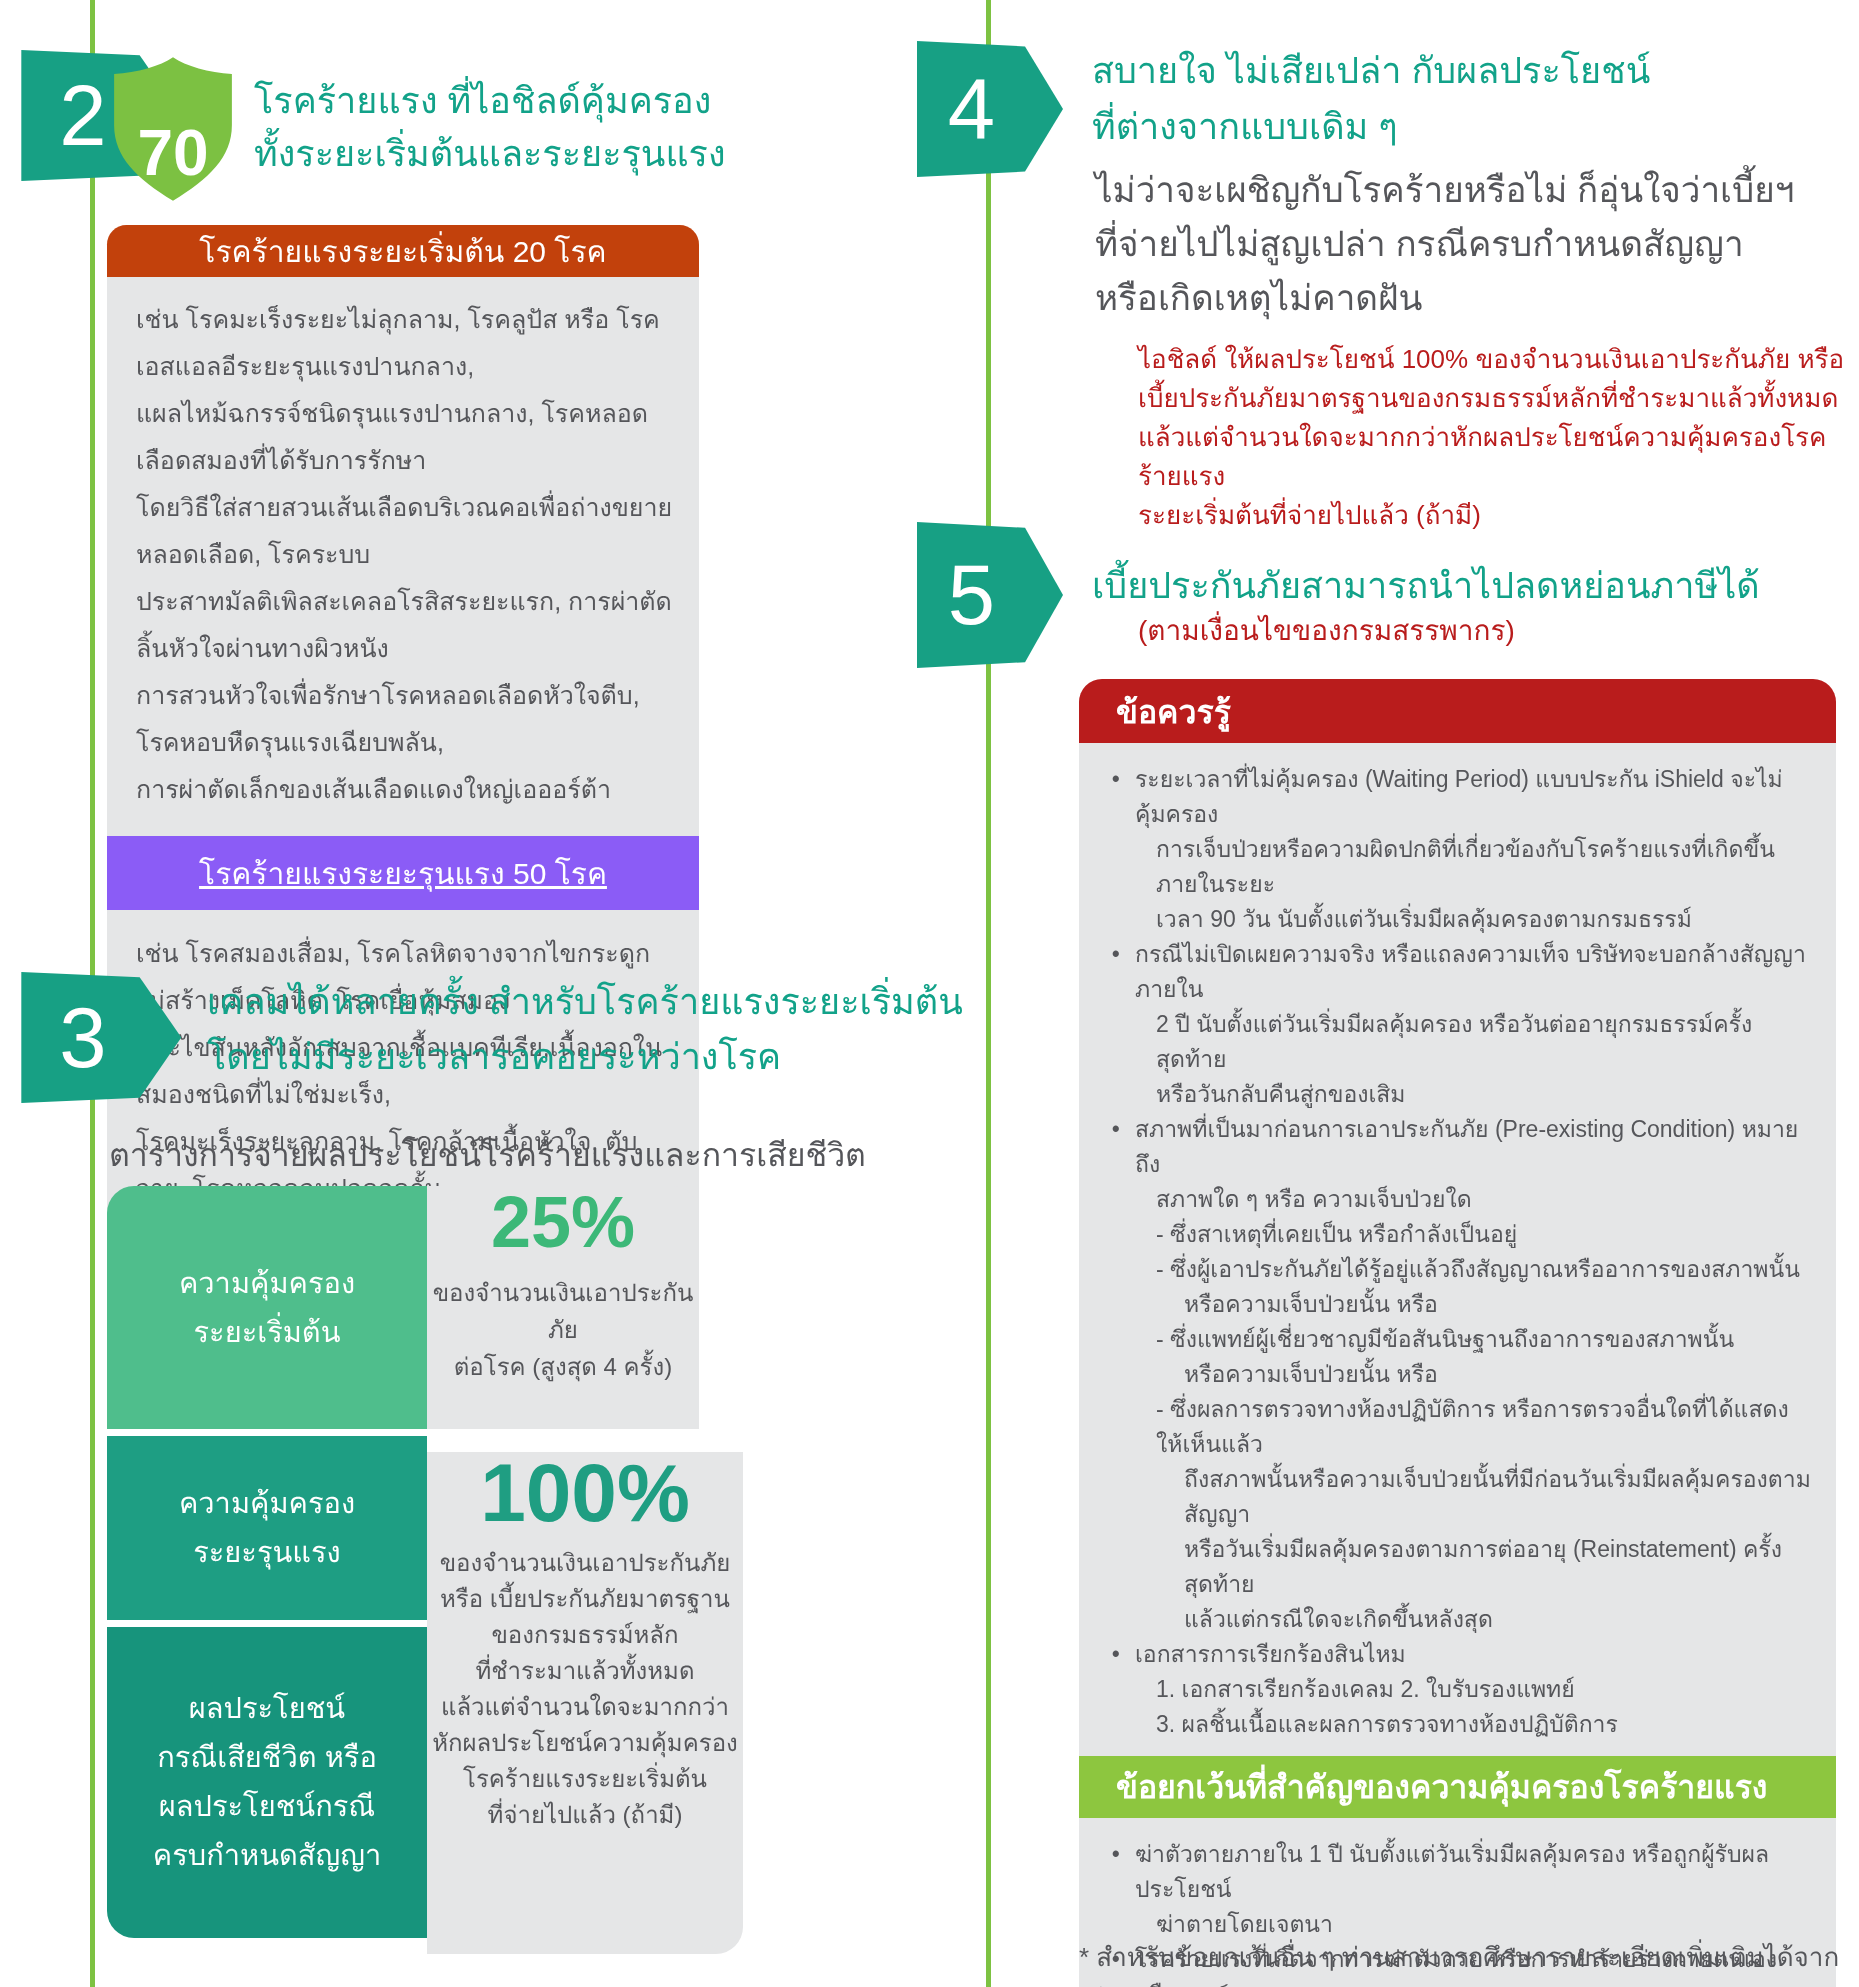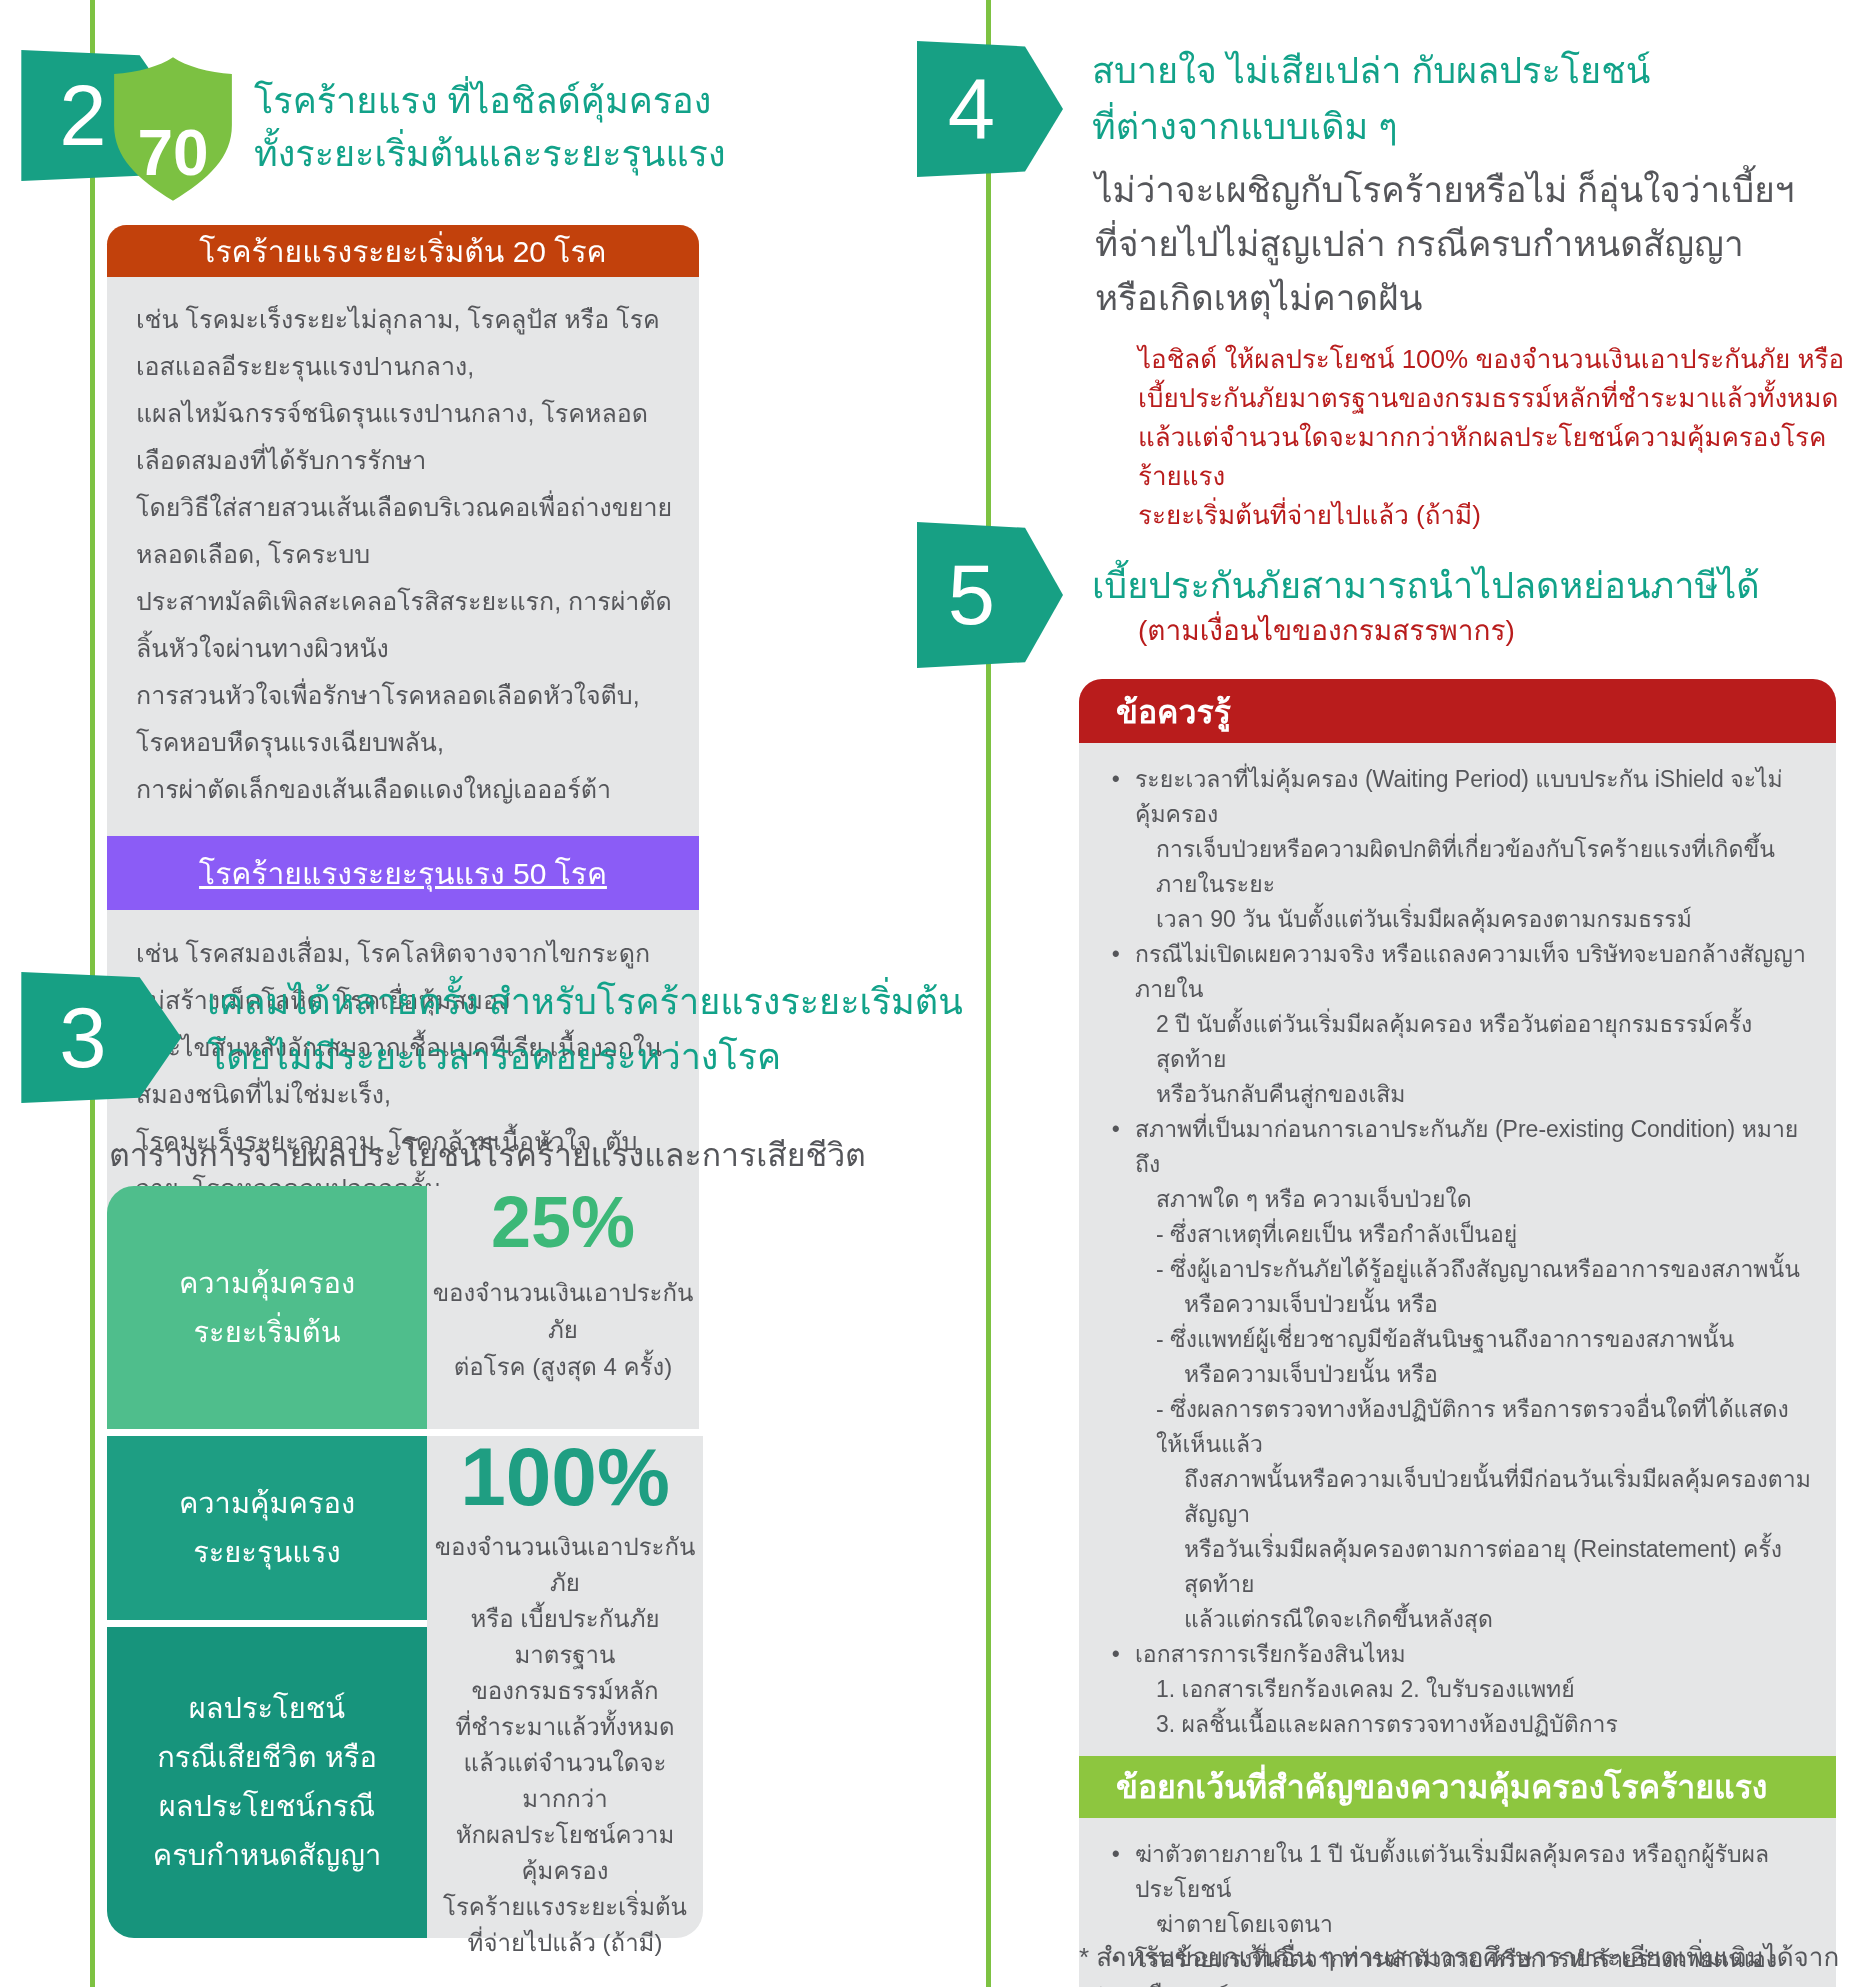--- a/index.html
+++ b/index.html
@@ -43,21 +43,21 @@
   .tl1 { background:#4FBE8C; height:243px; border-radius:27px 0 0 0; }
   .tright { width:272px; background:#E5E6E7; display:flex; flex-direction:column; align-items:center;
     justify-content:flex-start; box-sizing:border-box; }
   .tr1 { height:243px; border-radius:0 27px 0 0; }
   .tgap-full { height:6.8px; background:#ffffff; }
   .tbottom { position:relative; height:502px; }
   .tleftcol { position:absolute; left:0; top:0; width:320px; }
   .tl2 { background:#1E9E83; height:184px; }
   .tgap-left { height:6.8px; background:#ffffff; }
   .tl3 { background:#17947C; height:311px; border-radius:0 0 0 27px; }
-  .trm { position:absolute; left:320px; top:0; width:276px; height:502px; border-radius:0 0 27px 0; }
+  .trm { position:absolute; left:320px; top:16px; width:316px; height:502px; border-radius:0 0 27px 0; }
   .pct { font-weight:bold; }
   .pct-25 { font-size:72px; color:#3CB878; line-height:1; margin-bottom:15.5px; }
   .pct-100 { font-size:82px; color:#1F9E82; line-height:1; margin-bottom:11.6px; }
   .pdesc { font-size:24px; color:#55565A; line-height:37px; text-align:center; }
   .trm .pdesc { line-height:36px; }
   .table-title { position:absolute; color:#55565A; font-size:32px; z-index:2; }
 
   
   .kbox { position:absolute; left:1079px; top:679px; width:757px; z-index:2; }
   .kb-head { height:64px; background:#b91c1c; border-radius:23px 23px 0 0; color:#fff;

